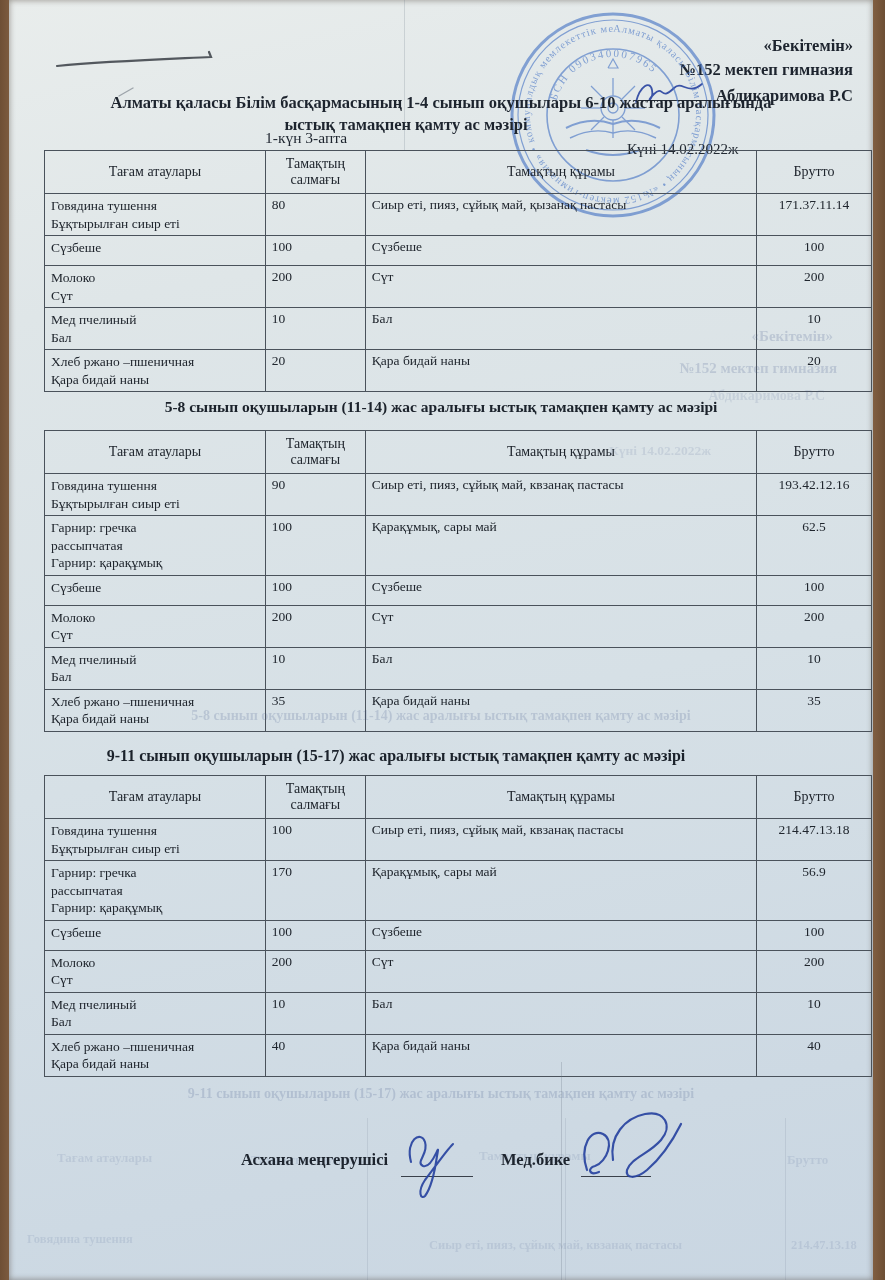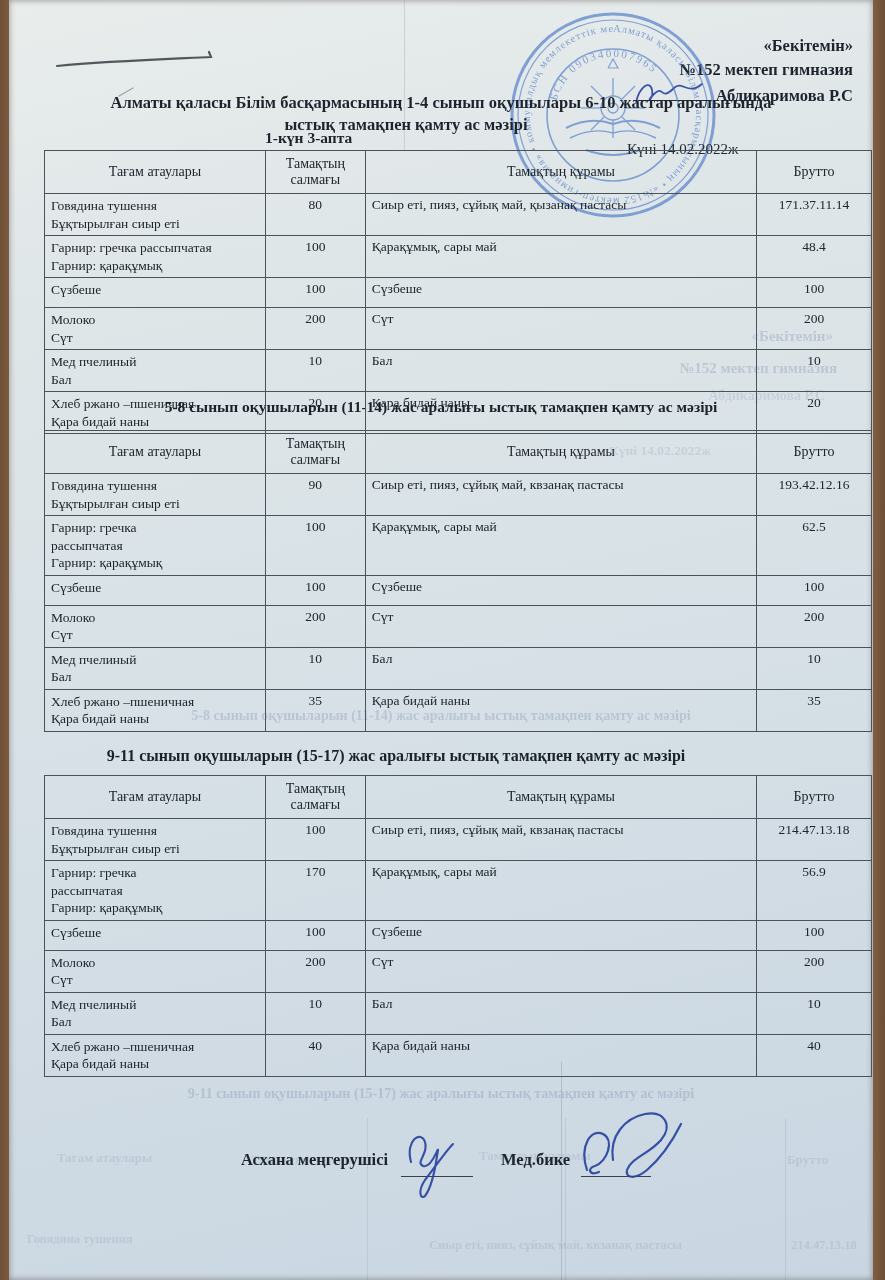--- a/index.html
+++ b/index.html
@@ -11,37 +11,37 @@
   .paper{
     position:absolute;left:9px;top:0;right:12px;bottom:0;
     background:linear-gradient(168deg,#e9edec 0%,#dfe6e8 22%,#d6e0e6 55%,#cdd9e3 85%,#c9d6e2 100%);
     box-shadow:0 0 6px rgba(40,25,10,.45) inset;
   }
   .abs{position:absolute;}
   
   .approval{right:20px;top:34px;text-align:right;font-weight:bold;font-size:16.5px;line-height:1.45;color:#1d242e;}
   .title{left:0;top:92px;width:100%;text-align:center;font-weight:bold;font-size:16.5px;line-height:1.35;color:#1d242e;}
   .title .l2{transform:translateX(-35px);}
-  .meta-day{left:256px;top:129px;font-weight:bold;font-size:15.5px;color:#1d242e;}
+  .meta-day{left:256px;top:129px;font-weight:normal;font-size:15.5px;color:#1d242e;}
   .meta-date{left:618px;top:141px;font-size:15px;color:#232a33;}
   
   .sec-h{width:100%;text-align:center;font-weight:bold;font-size:15.5px;color:#1b222b;}
   .sec-h.s2{top:398px;}
   .sec-h.s3{top:747px;transform:translateX(-45px);font-size:16px;}
   
   table.menu{position:absolute;left:35px;width:828px;border-collapse:collapse;table-layout:fixed;
     font-size:13.5px;color:#20262e;}
   table.menu.t1{top:150px;}
   table.menu.t2{top:430px;}
   table.menu.t3{top:775px;}
   table.menu th,table.menu td{border:1px solid #4a525b;font-weight:normal;}
   table.menu th{padding:3px 4px;text-align:center;vertical-align:middle;height:36px;font-size:14px;}
   table.menu td{padding:3px 6px;vertical-align:top;}
   td.c-name{text-align:left;padding-left:9px;line-height:1.3;}
-  td.c-weight{text-align:center;}
+  td.c-weight{text-align:left;}
   td.c-comp{text-align:left;margin-left:34px;}
   td.c-brutto{text-align:center;vertical-align:bottom;padding-bottom:3px;}
   col.w0{width:26.7%;} col.w1{width:12.1%;} col.w2{width:47.3%;} col.w3{width:13.9%;}
   
   table.menu tr{height:30px;}
   
   .f-label{font-weight:bold;font-size:16.5px;color:#1d242e;}
   .f-underline{position:absolute;height:1.4px;background:#39404a;}
   
   .ghost{position:absolute;color:#44598a;opacity:.20;filter:blur(.4px);font-weight:bold;}
@@ -138,29 +138,20 @@
           <td class="c-name">
             <div>Говядина тушення</div>
             <div>Бұқтырылған сиыр еті</div>
           </td>
           <td class="c-weight">80</td>
           <td class="c-comp">Сиыр еті, пияз, сұйық май, қызанақ пастасы</td>
           <td class="c-brutto">171.37.11.14</td>
         </tr>
         <tr>
           <td class="c-name">
-            <div>Гарнир: гречка рассыпчатая</div>
-            <div>Гарнир: қарақұмық</div>
-          </td>
-          <td class="c-weight">100</td>
-          <td class="c-comp">Қарақұмық, сары  май</td>
-          <td class="c-brutto">48.4</td>
-        </tr>
-        <tr>
-          <td class="c-name">
             <div>Сүзбеше</div>
           </td>
           <td class="c-weight">100</td>
           <td class="c-comp">Сүзбеше</td>
           <td class="c-brutto">100</td>
         </tr>
         <tr>
           <td class="c-name">
             <div>Молоко</div>
             <div>Сүт</div>

